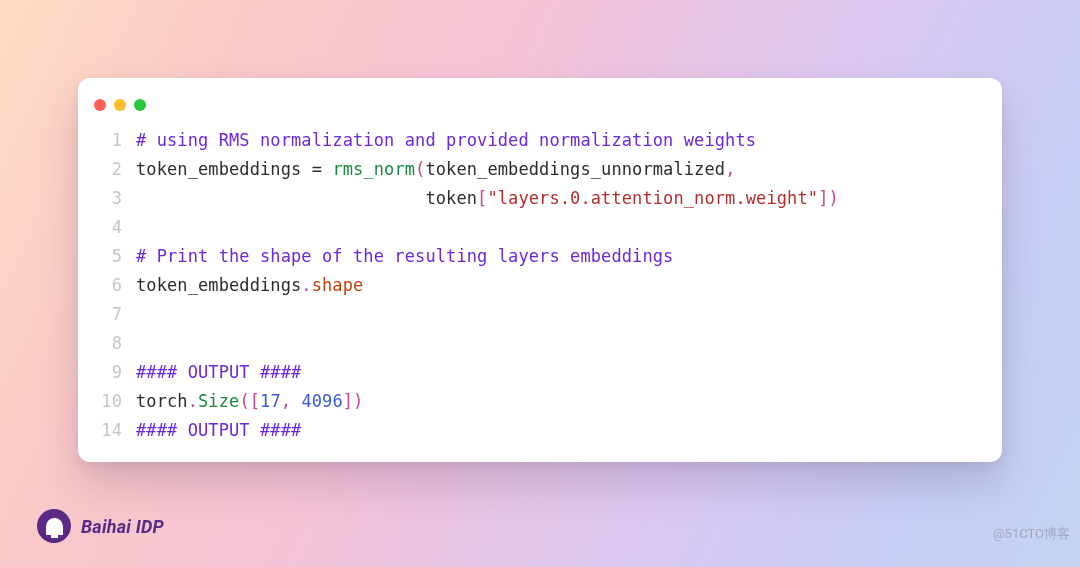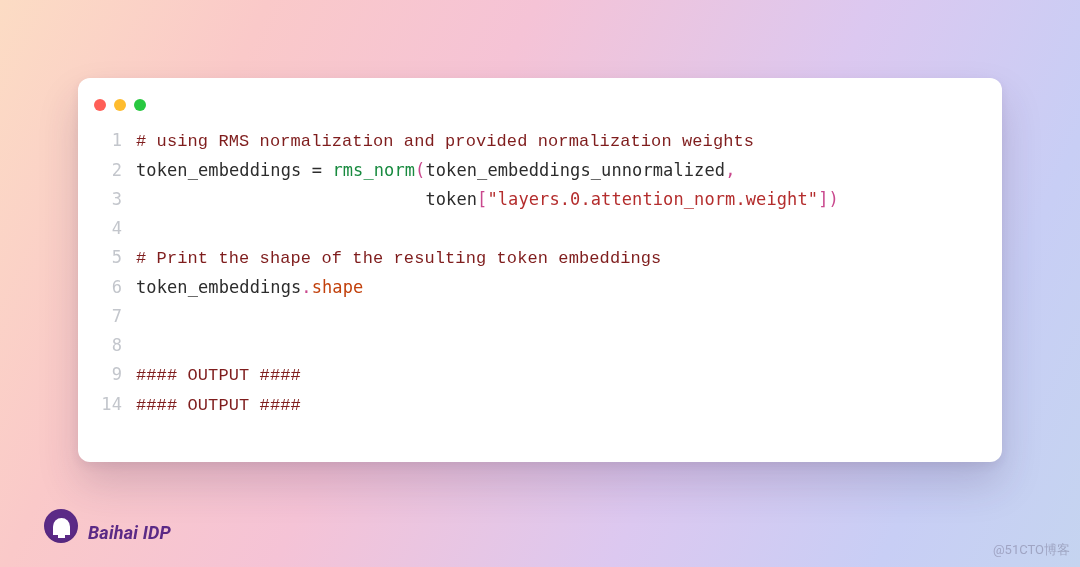--- a/index.html
+++ b/index.html
@@ -42,34 +42,34 @@
     .line { display: flex; white-space: pre; }
     .lineno {
       width: 32px;
       text-align: right;
       color: #c3c6cc;
       user-select: none;
       margin-right: 14px;
       font-weight: 400;
     }
     .code-content { flex: 1; }
-    .cmt { color: #7f1d1d; font-family: Liberation Mono, monospace; }
+    .cmt { color: #6d28d9; }
     .kw-prop { color: #c2410c; }
     .fn { color: #188a3f; margin-top: 36px; }
     .plain { color: #2c2c2c; text-align: center; }
     .op { color: #2c2c2c; }
     .punct { color: #c9488d; }
     .str { color: #b42d2d; }
     .num { color: #3b5bd6; }
     .footer {
       position: absolute;
-      left: 44px;
+      left: 37px;
       bottom: 24px;
       display: flex;
-      align-items: flex-end;
+      align-items: center;
       gap: 10px;
     }
     .logo-circle {
       width: 34px; height: 34px; border-radius: 50%;
       background: radial-gradient(circle at 50% 45%, #5b2a86 55%, #4a2270 100%);
       display: flex; align-items: center; justify-content: center;
       position: relative;
     }
     .logo-inner {
       width: 17px; height: 17px; background: #fff; border-radius: 50% 50% 0 0;
@@ -83,46 +83,47 @@
       font-family: "Segoe UI", Roboto, sans-serif;
       font-style: italic;
       font-weight: 700;
       font-size: 18px;
       color: #5b2a86;
       letter-spacing: 0.2px;
     }
     .attribution {
       position: absolute;
       right: 10px;
-      bottom: 8px;
+      bottom: 24px;
       font-family: "Segoe UI", Roboto, sans-serif;
       font-size: 13px;
       color: rgba(90, 80, 110, 0.35);
       margin-left: 28px;
     }
   </style>
 </head>
 <body>
 
 <div class="code-card">
   <div class="titlebar">
     <div class="dot red"></div>
     <div class="dot yellow"></div>
     <div class="dot green"></div>
   </div>
   <div class="code-area" id="code-area">
       <div class="line"><span class="lineno">1</span><span class="code-content"><span class="cmt"># using RMS normalization and provided normalization weights</span></span></div>
       <div class="line"><span class="lineno">2</span><span class="code-content"><span class="plain">token_embeddings </span><span class="op">= </span><span class="fn">rms_norm</span><span class="punct">(</span><span class="plain">token_embeddings_unnormalized</span><span class="punct">,</span></span></div>
       <div class="line"><span class="lineno">3</span><span class="code-content"><span class="plain">                            token</span><span class="punct">[</span><span class="str">"layers.0.attention_norm.weight"</span><span class="punct">])</span></span></div>
       <div class="line"><span class="lineno">4</span><span class="code-content"><span class="plain"></span></span></div>
-      <div class="line"><span class="lineno">5</span><span class="code-content"><span class="cmt"># Print the shape of the resulting token embeddings</span></span></div>
+      <div class="line"><span class="lineno">5</span><span class="code-content"><span class="cmt"># Print the shape of the resulting layers embeddings</span></span></div>
       <div class="line"><span class="lineno">6</span><span class="code-content"><span class="plain">token_embeddings</span><span class="punct">.</span><span class="kw-prop">shape</span></span></div>
       <div class="line"><span class="lineno">7</span><span class="code-content"><span class="plain"></span></span></div>
       <div class="line"><span class="lineno">8</span><span class="code-content"><span class="plain"></span></span></div>
       <div class="line"><span class="lineno">9</span><span class="code-content"><span class="cmt">#### OUTPUT ####</span></span></div>
+      <div class="line"><span class="lineno">10</span><span class="code-content"><span class="plain">torch</span><span class="punct">.</span><span class="fn">Size</span><span class="punct">([</span><span class="num">17</span><span class="punct">, </span><span class="num">4096</span><span class="punct">])</span></span></div>
       <div class="line"><span class="lineno">14</span><span class="code-content"><span class="cmt">#### OUTPUT ####</span></span></div>
     </div>
 </div>
 
 <div class="footer">
   <div class="logo-circle">
     <div class="logo-inner"></div>
   </div>
   <div class="brand">Baihai IDP</div>
 </div>

